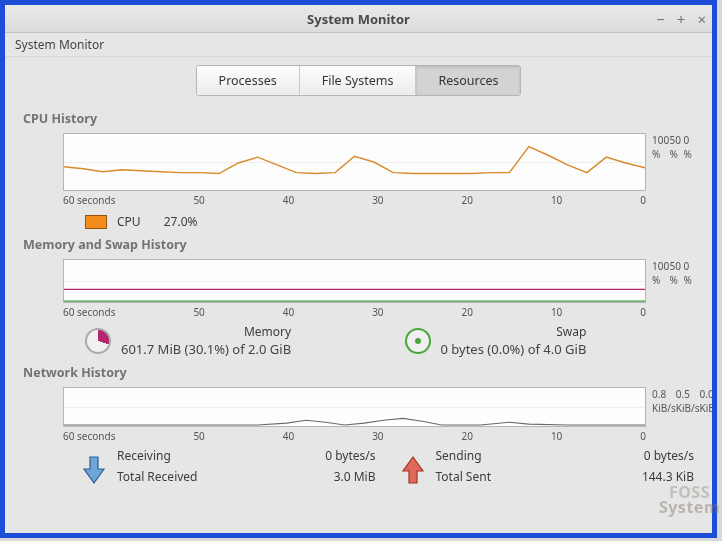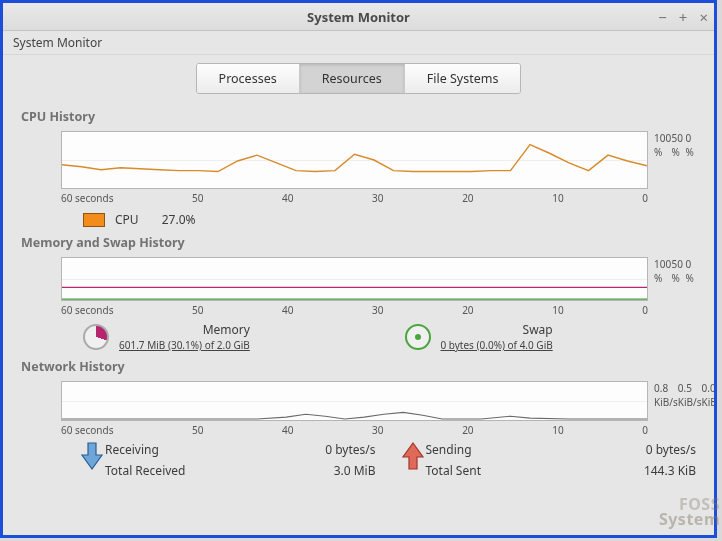--- a/index.html
+++ b/index.html
@@ -7,21 +7,21 @@
     font-family: "Noto Sans", "DejaVu Sans", Arial, sans-serif;
     font-size: 12px;
     color: #3c3c3c;
     background: #d9d9d9;
     width: 722px;
     height: 541px;
     overflow: hidden;
   }
   .window {
     background: #e6e6e6;
-    border: 3px solid #1d4ed8;
+    border: 5px solid #1d4ed8;
     width: 717px;
     height: 538px;
     display: flex;
     flex-direction: column;
   }
   .titlebar {
     height: 28px;
     background: linear-gradient(to bottom, #e9e9e9, #dcdcdc);
     border-bottom: 1px solid #c3c3c3;
     display: flex;
@@ -162,49 +162,50 @@
   .pie.swap {
     background: #f0f0f0;
     border-color: #4aa63c;
   }
   .pie.swap::after{
     content:""; position:absolute; top:50%; left:50%;
     width:6px; height:6px; background:#4aa63c; border-radius:50%;
     transform:translate(-50%,-50%);
   }
   .metric-text .label { font-size:12px; }
-  .metric-text .value { font-size:10px; color:#444;text-decoration:underline; }
+  .metric-text .value { font-size:13px; color:#444; }
   .net-stats {
     display: flex;
     margin: 4px 0 0 58px;
     gap: 24px;
     font-size: 12px;
   }
   .net-col {
     display: flex;
-    align-items: flex-start;
+    align-items: flex-end;
+    gap: 10px;
     flex: 1;
   }
   .arrow { width: 26px; height: 30px; }
   .net-grid {
     display: grid;
     grid-template-columns: auto auto;
     column-gap: 60px;
     row-gap: 4px;
     flex:1;
   }
   .net-grid .val { text-align: right; }
   svg.spark { position:absolute; inset:0; width:100%; height:100%; }
   .watermark {
     position: absolute;
-    right: 2px; bottom: 14px;
+    right: 2px; bottom: 26px;
     font-size: 16px; font-weight: bold;
     color: rgba(130,120,105,0.35);
     line-height: 0.95;
-    text-align: right;
+    text-align: center;
     letter-spacing: 0.5px;
     pointer-events: none;
     margin-top: 15px;
   }
   .watermark .l2 { color: rgba(130,120,105,0.45); }
 </style>
 </head>
 <body>
 
 <div class="window">
@@ -218,22 +219,22 @@
     </div>
   </div>
 
   <div class="menubar">
     <span>System Monitor</span>
   </div>
 
   <div class="tabs">
     <div class="tab-group">
       <div class="tab">Processes</div>
+      <div class="tab">File Systems</div>
       <div class="tab active">Resources</div>
-      <div class="tab">File Systems</div>
     </div>
   </div>
 
   <div class="content">
 
     <div class="section-title">CPU History</div>
     <div class="chart-wrap">
       <div class="chart-box cpu-box">
         <div class="grid-line" style="top:50%"></div>
         <svg class="spark" viewBox="0 0 600 58" preserveAspectRatio="none">

